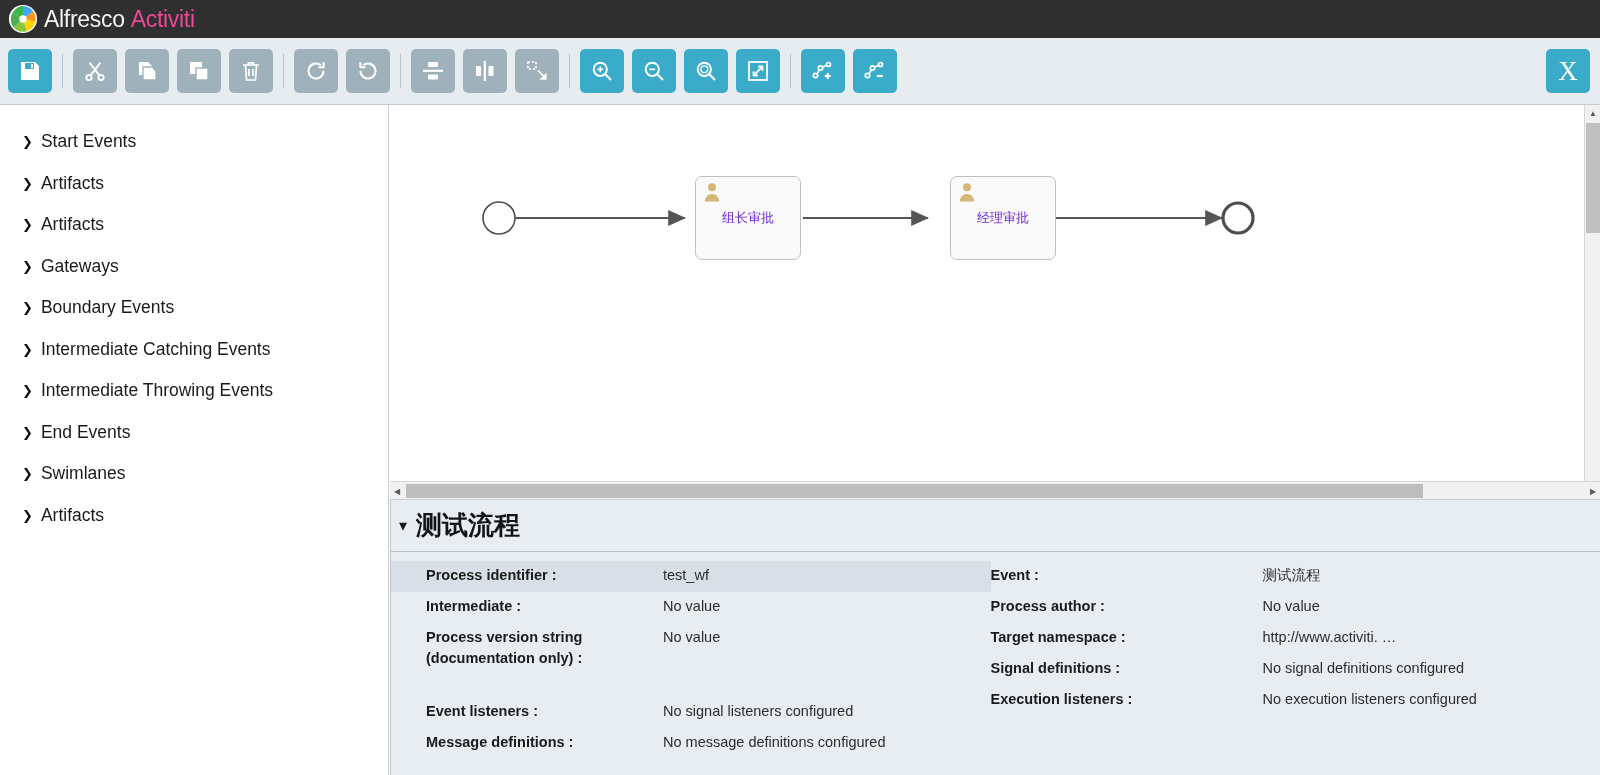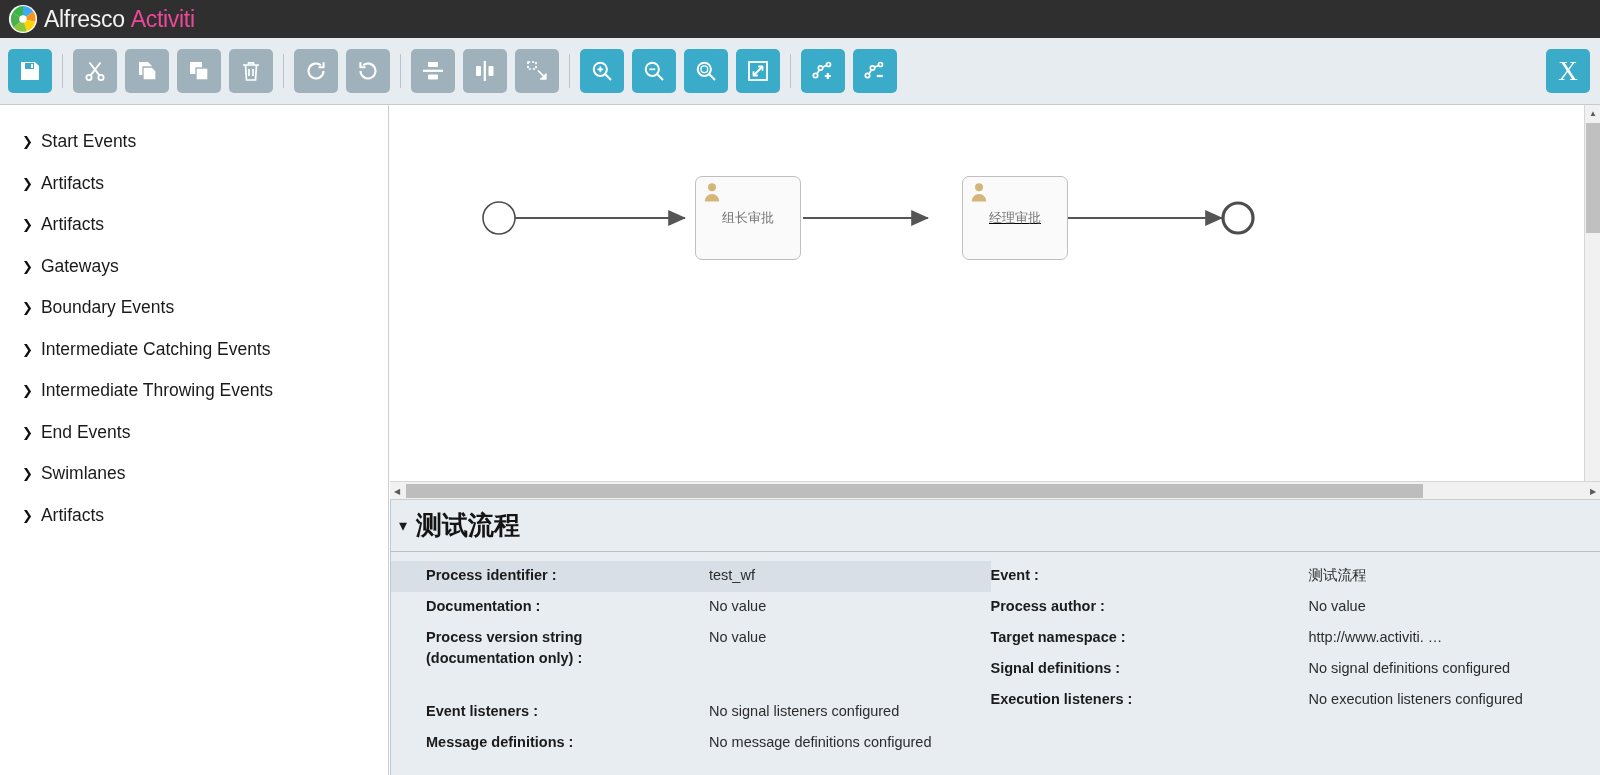--- a/index.html
+++ b/index.html
@@ -94,21 +94,21 @@
   #canvas-svg { position: absolute; left: 0; top: 0; }
   .task-box {
     position: absolute;
     width: 106px; height: 84px;
     background: #fafafa;
     border: 1px solid #bfbfbf;
     border-radius: 7px;
     display: flex; align-items: center; justify-content: center;
   }
   .task-label {
-    font-size: 13px; color: #737373;
+    font-size: 13px; color: #6d28d9;
     font-family: "DejaVu Sans", sans-serif;
   }
   .task-icon { position: absolute; left: 7px; top: 5px; }
 
   
   #vscroll {
     position: absolute; right: 0; top: 105px;
     width: 16px; height: 398px;
     background: #f1f1f1;
     border-left: 1px solid #d6d6d6;
@@ -183,21 +183,21 @@
   }
   .prop-row.highlight { background: #d8dfe6; }
   .prop-key {
     width: 272px;
     padding-left: 35px;
     font-size: 14.5px; font-weight: bold; color: #1b1b1b;
     line-height: 1.45;
   }
   .prop-col.right .prop-key { padding-left: 0; width: 272px; }
   .prop-val {
-    font-size: 14.5px; color: #2c2c2c; line-height: 1.45; margin-left: 46px;
+    font-size: 14.5px; color: #2c2c2c; line-height: 1.45;
   }
   .prop-spacer { height: 24px; }
 </style>
 </head>
 <body>
 
 <div id="brandbar">
   <svg id="brand-logo" viewBox="0 0 32 32">
     <circle cx="16" cy="16" r="15" fill="#ffffff"></circle>
     <path d="M16 16 L16 2 A14 14 0 0 1 27 8 Z" fill="#3fa9f5"></path>
@@ -417,21 +417,21 @@
   </svg>
 
   <div class="task-box" style="left:305px; top:71px;">
     <svg class="task-icon" width="18" height="20" viewBox="0 0 18 20">
       <circle cx="9" cy="5.2" r="4" fill="#d4b678"></circle>
       <path d="M1.8 19.5c0-4.3 3.2-7.6 7.2-7.6s7.2 3.3 7.2 7.6z" fill="#d4b678"></path>
     </svg>
     <span class="task-label">组长审批</span>
   </div>
 
-  <div class="task-box" style="left:572px; top:71px;text-decoration:underline;">
+  <div class="task-box" style="left:560px; top:71px;">
     <svg class="task-icon" width="18" height="20" viewBox="0 0 18 20">
       <circle cx="9" cy="5.2" r="4" fill="#d4b678"></circle>
       <path d="M1.8 19.5c0-4.3 3.2-7.6 7.2-7.6s7.2 3.3 7.2 7.6z" fill="#d4b678"></path>
     </svg>
     <span class="task-label">经理审批</span>
   </div>
 </div>
 
 <div id="vscroll">
   <div id="vscroll-up">▲</div>
@@ -452,21 +452,21 @@
   </div>
 
   <div id="props-grid">
 
     <div class="prop-col left">
       <div class="prop-row highlight">
         <div class="prop-key">Process identifier :</div>
         <div class="prop-val">test_wf</div>
       </div>
       <div class="prop-row">
-        <div class="prop-key">Documentation :</div>
+        <div class="prop-key">Intermediate :</div>
         <div class="prop-val">No value</div>
       </div>
       <div class="prop-row">
         <div class="prop-key">Process version string (documentation only) :</div>
         <div class="prop-val">No value</div>
       </div>
       <div class="prop-spacer"></div>
       <div class="prop-row">
         <div class="prop-key">Event listeners :</div>
         <div class="prop-val">No signal listeners configured</div>

